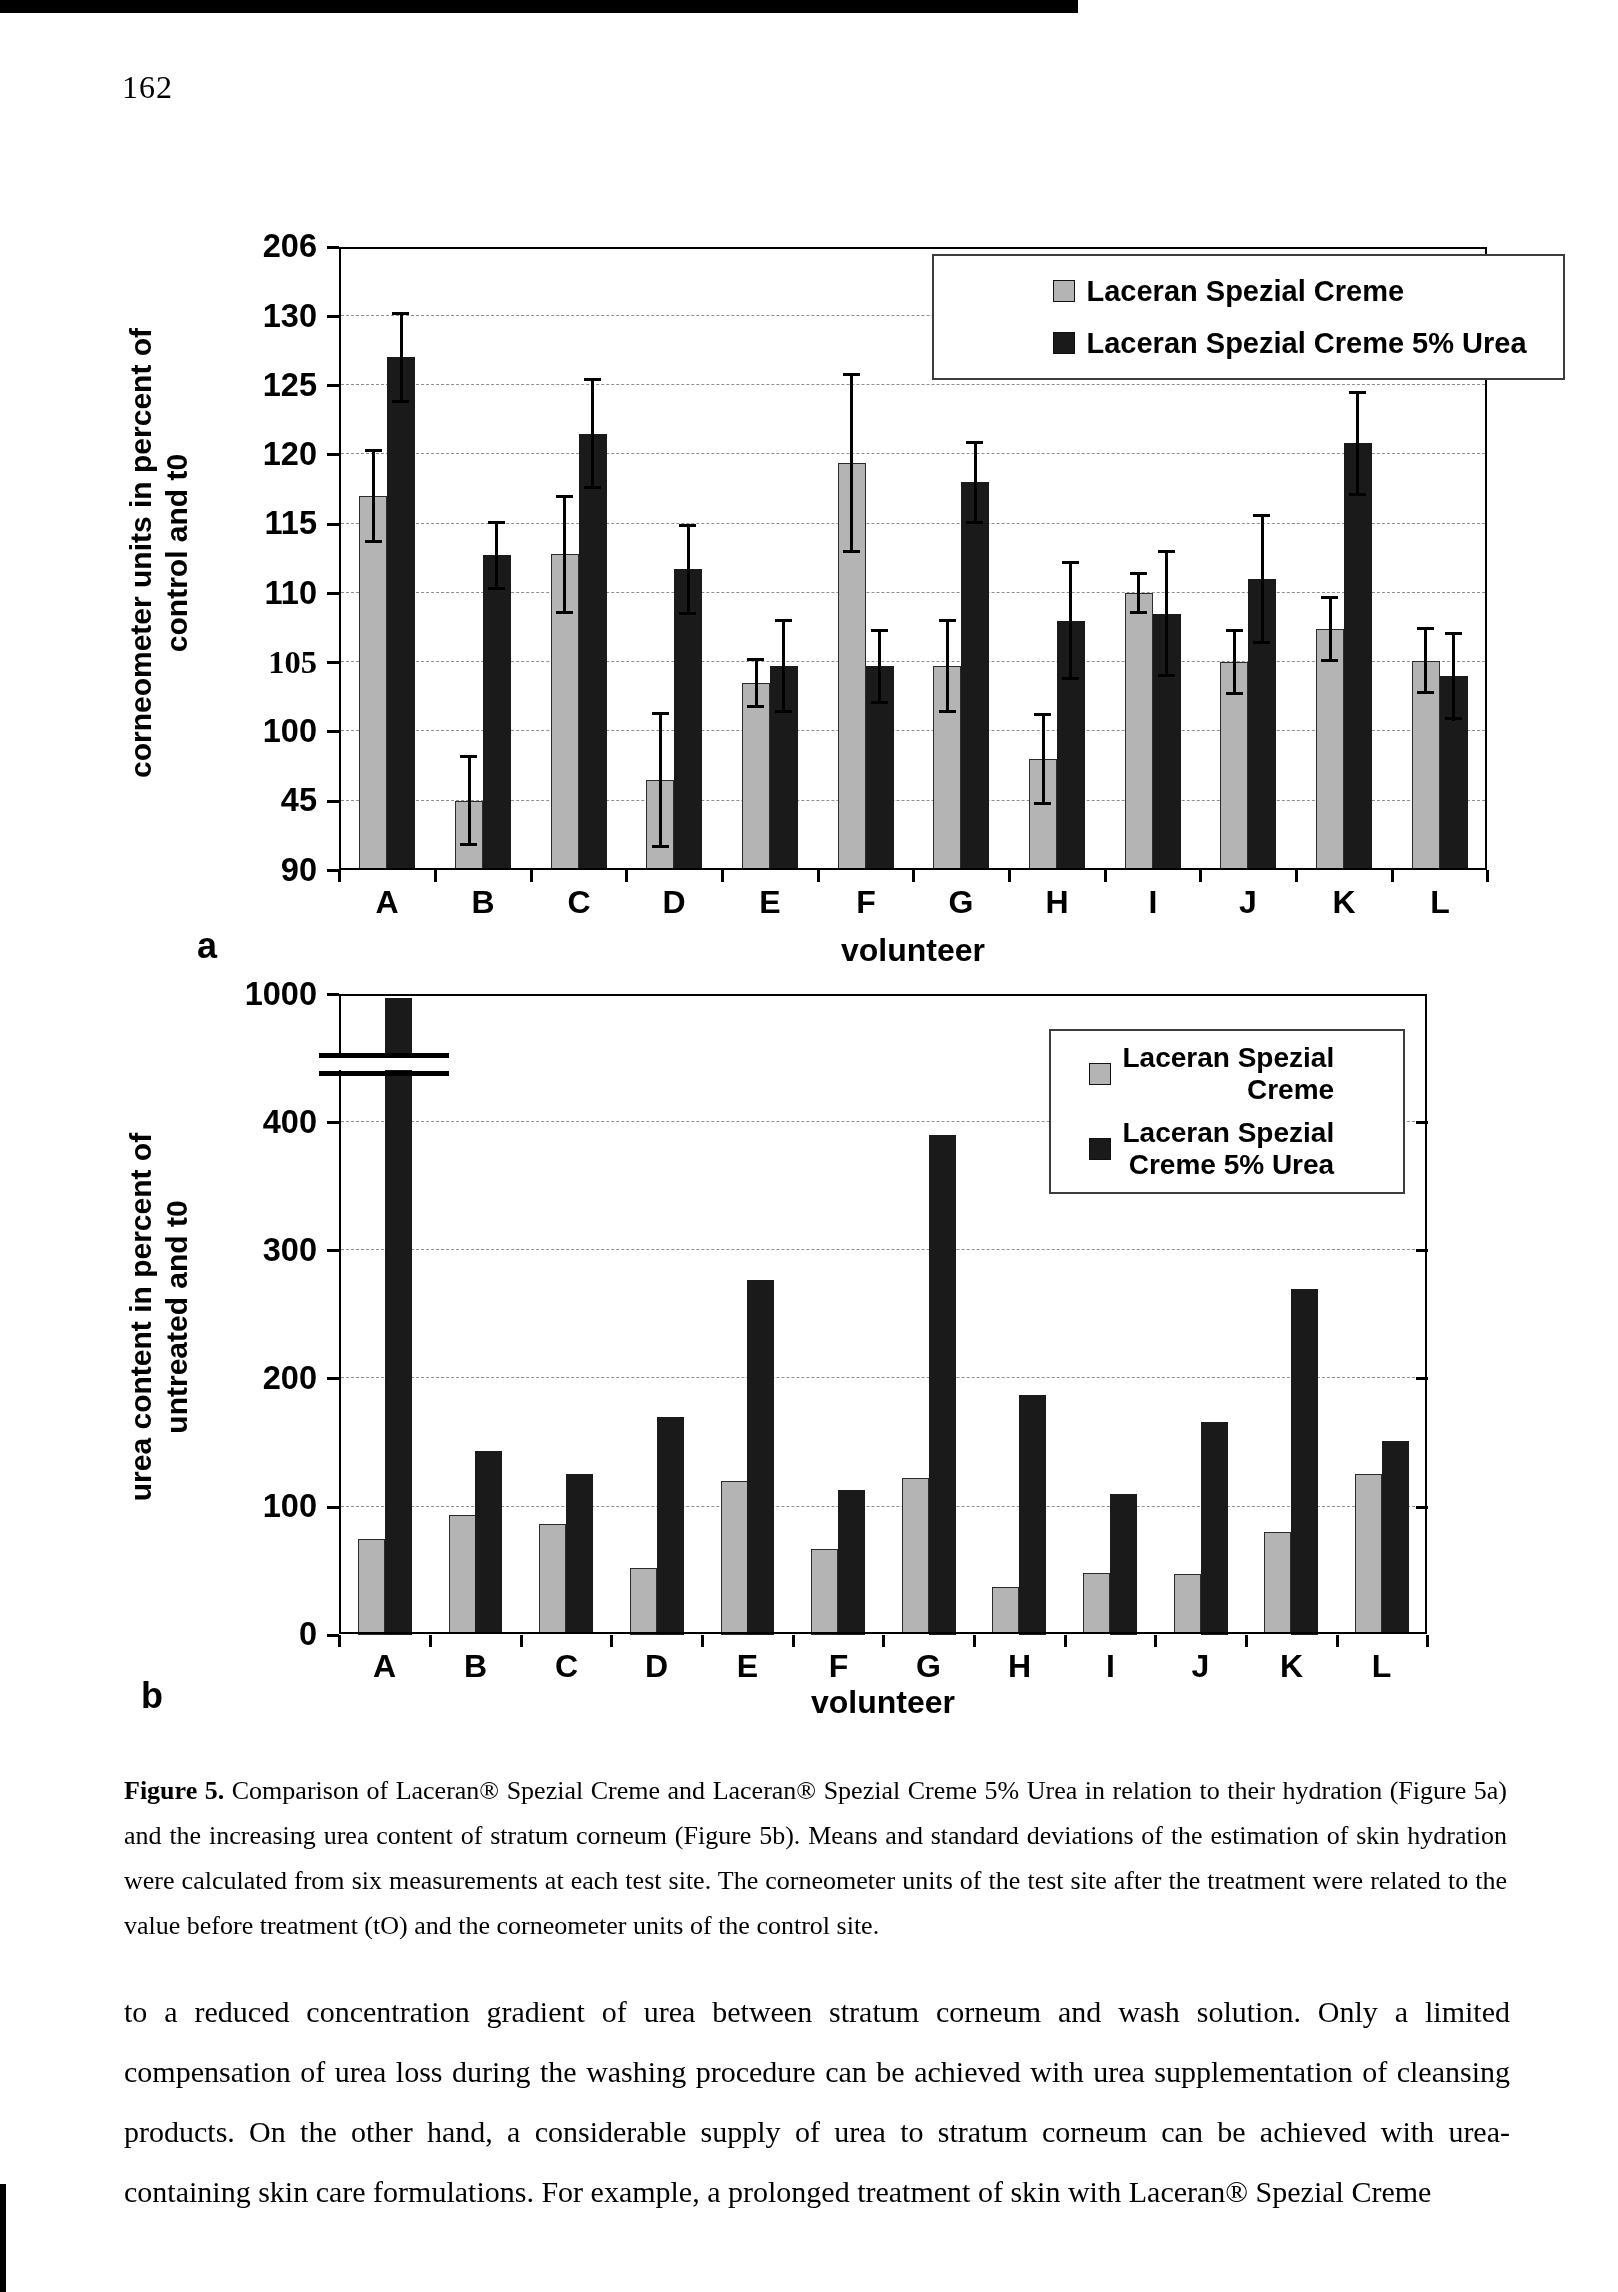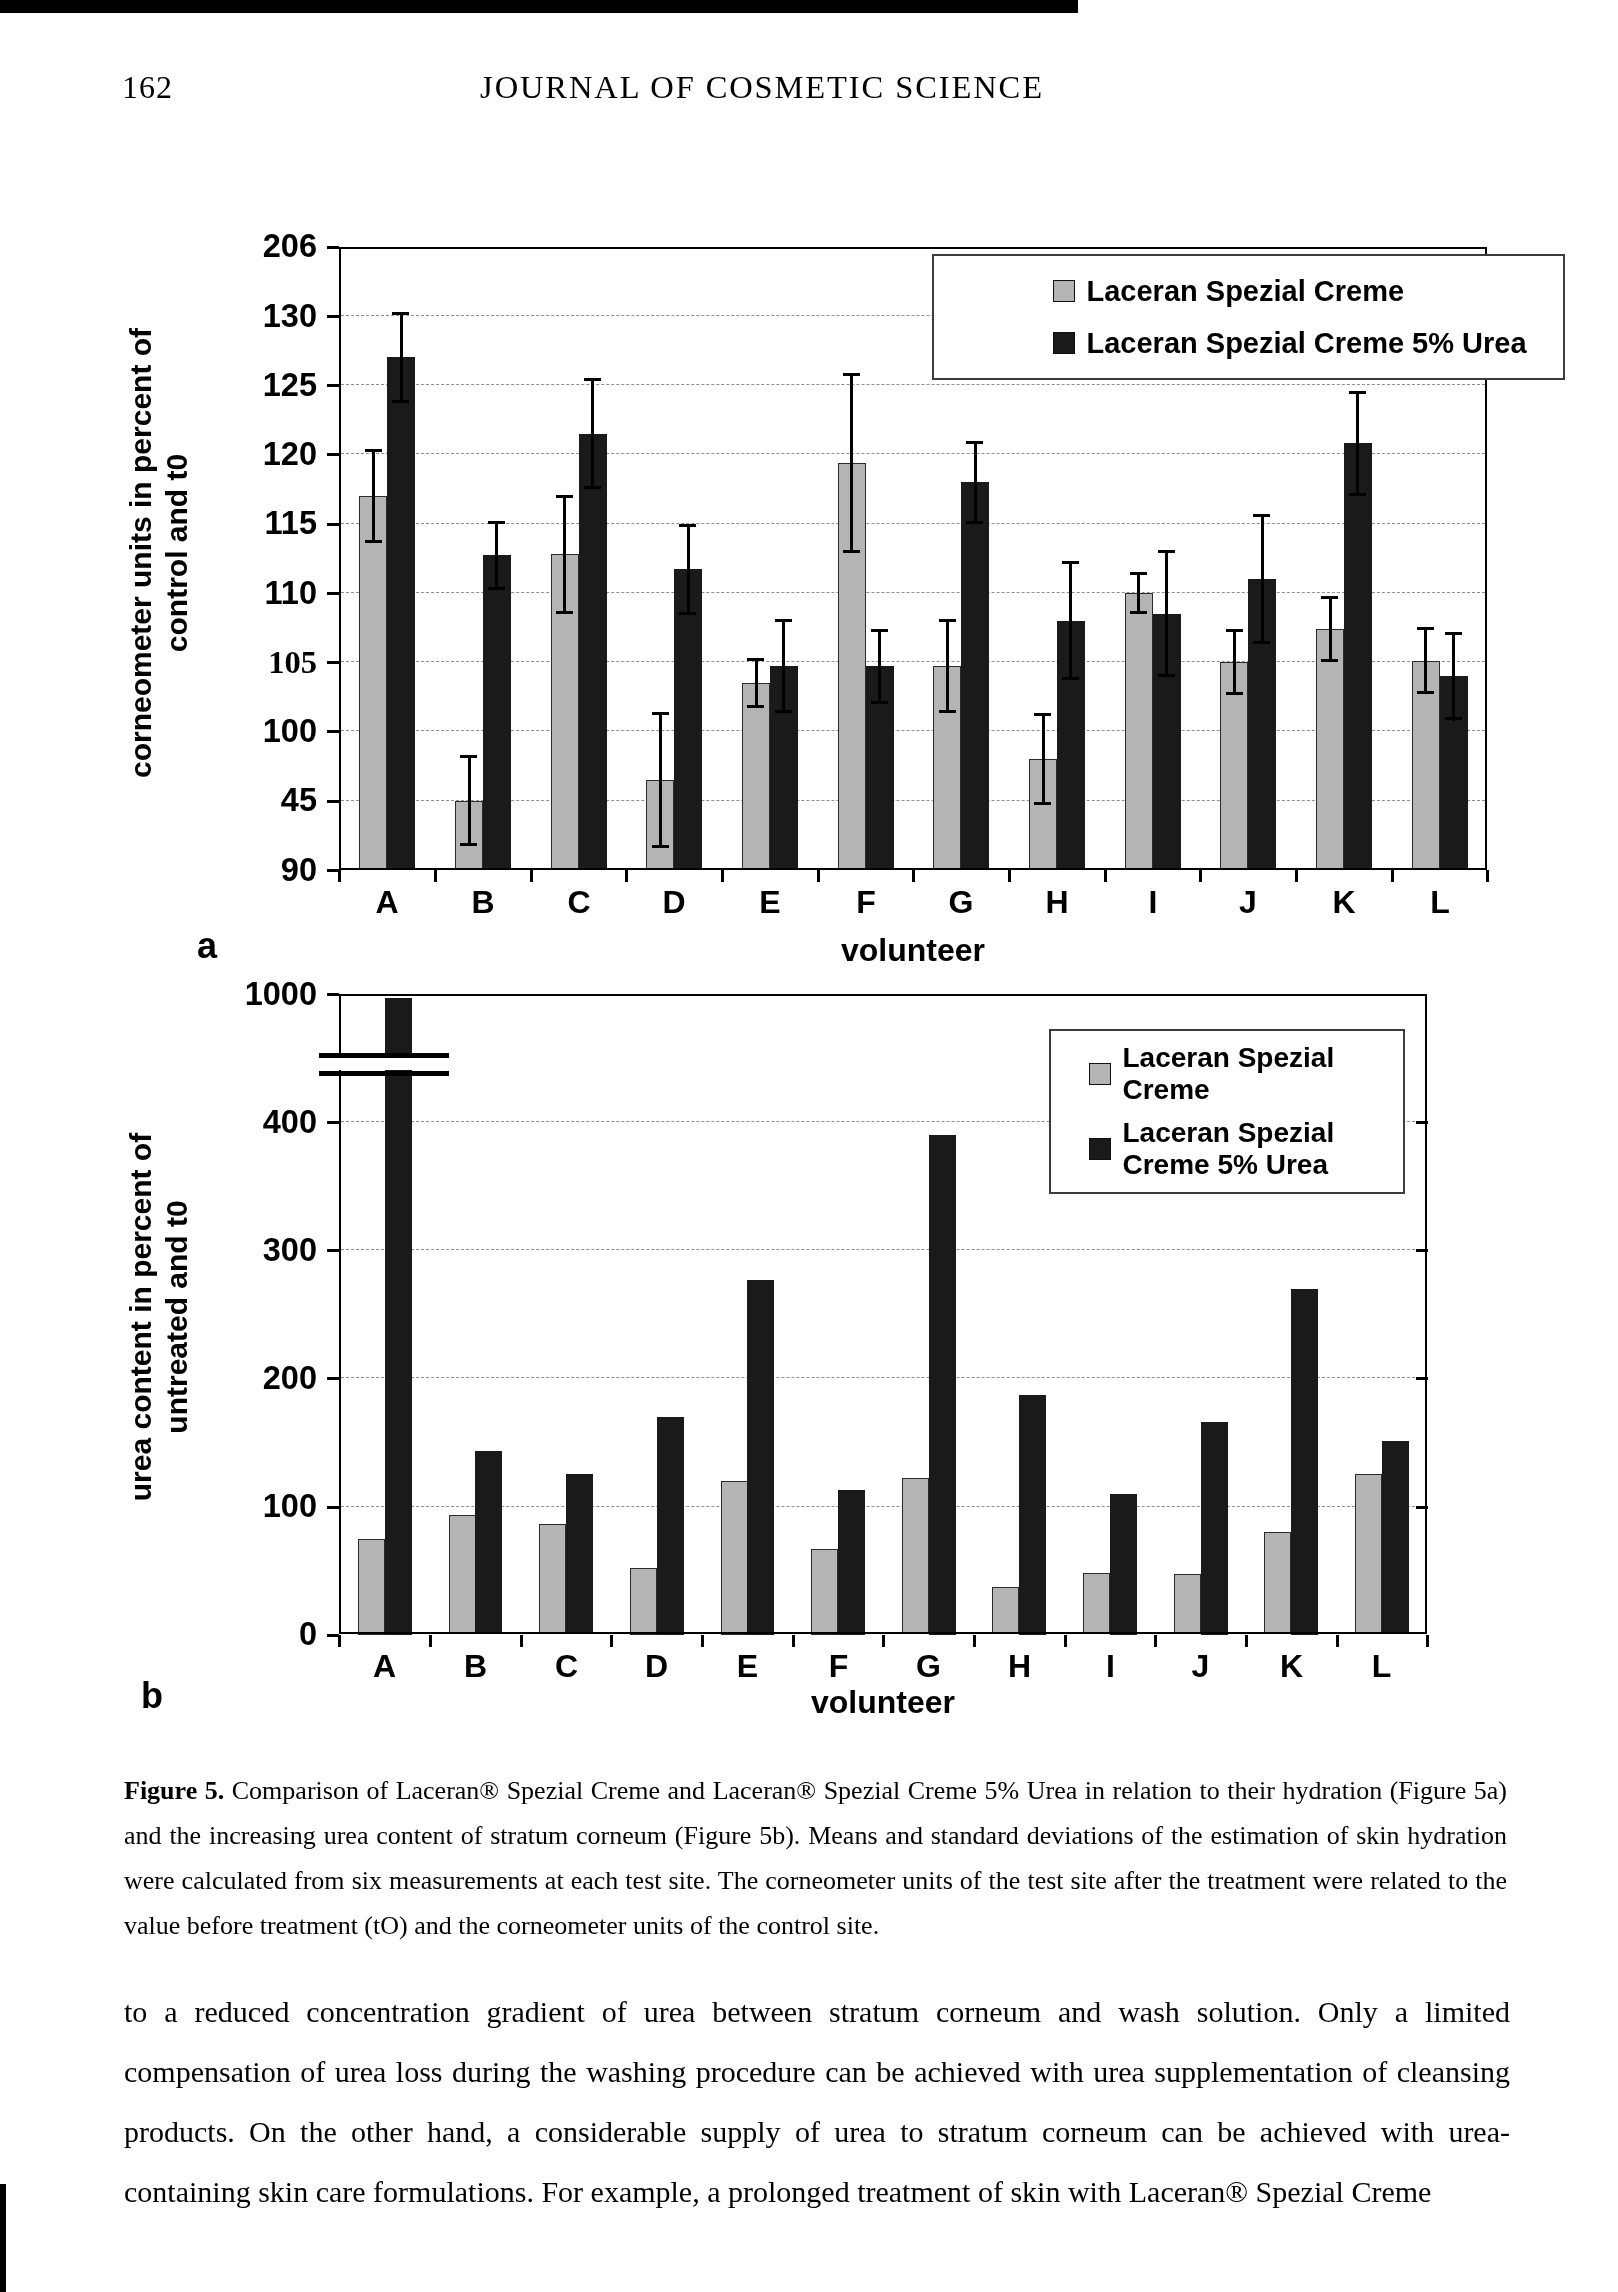--- a/index.html
+++ b/index.html
@@ -20,41 +20,40 @@
   .ytick{position:absolute;height:2.9px;background:#000;z-index:3;}
   .xtick{position:absolute;width:2.9px;background:#000;z-index:3;}
   .ytick-label{position:absolute;width:105px;text-align:right;font-weight:bold;font-size:32.5px;z-index:3;}
   .xcat-label{position:absolute;text-align:center;font-weight:bold;font-size:32px;z-index:3;}
   .axis-title-x{position:absolute;font-weight:bold;font-size:32px;transform:translateX(-50%);z-index:3;}
   .ytitle-anchor{position:absolute;width:0;height:0;z-index:3;}
   .ytitle-inner{position:absolute;width:726px;left:0;top:0;transform:translate(-50%,-50%) rotate(-90deg);
                 text-align:center;font-weight:bold;font-size:30px;line-height:36px;white-space:pre-line;}
   .legend-box{position:absolute;background:#fff;border:2.9px solid #3c3c3c;box-sizing:border-box;z-index:5;
               display:flex;flex-direction:column;justify-content:space-evenly;}
-  .legend-entry{display:flex;align-items:center;}
+  .legend-entry{display:flex;align-items:center;text-align:right;}
   .legend-swatch{flex:0 0 auto;box-sizing:border-box;border:1.9px solid #111;}
   .legend-label{font-weight:bold;white-space:pre-line;}
   .sublabel{position:absolute;font-weight:bold;font-size:36px;z-index:3;}
   .break-white{position:absolute;background:#fff;z-index:4;}
   .break-line{position:absolute;background:#000;z-index:4;}
   .caption{position:absolute;left:124px;top:1742px;width:1383px;font-size:26px;line-height:45px;text-align:justify;}
   .caption b{font-weight:bold;}
   .body-par{position:absolute;left:124px;top:1952px;width:1386px;font-size:30px;line-height:60px;text-align:justify;}
   .scan-artifact{position:absolute;background:#000;}
 </style>
 </head>
 <body>
 
 <div class="page">
 
   <div class="scan-artifact" style="left:0;top:0;width:1078px;height:13.4px;"></div>
   <div class="scan-artifact" style="left:0;top:2184px;width:5.7px;height:108px;"></div>
 
   <div class="abs serif page-number">162</div>
-  <div class="abs serif journal-title">JOURNAL OF COSMETIC SCIENCE</div>
 
   <div class="abs chart-layer" id="chart-a">
       <div class="gridline" style="left: 341px; top: 800px; width: 1144px;"></div>
       <div class="gridline" style="left: 341px; top: 730px; width: 1144px;"></div>
       <div class="gridline" style="left: 341px; top: 661px; width: 1144px;"></div>
       <div class="gridline" style="left: 341px; top: 592px; width: 1144px;"></div>
       <div class="gridline" style="left: 341px; top: 523px; width: 1144px;"></div>
       <div class="gridline" style="left: 341px; top: 453px; width: 1144px;"></div>
       <div class="gridline" style="left: 341px; top: 384px; width: 1144px;"></div>
       <div class="gridline" style="left: 341px; top: 315px; width: 1144px;"></div>

